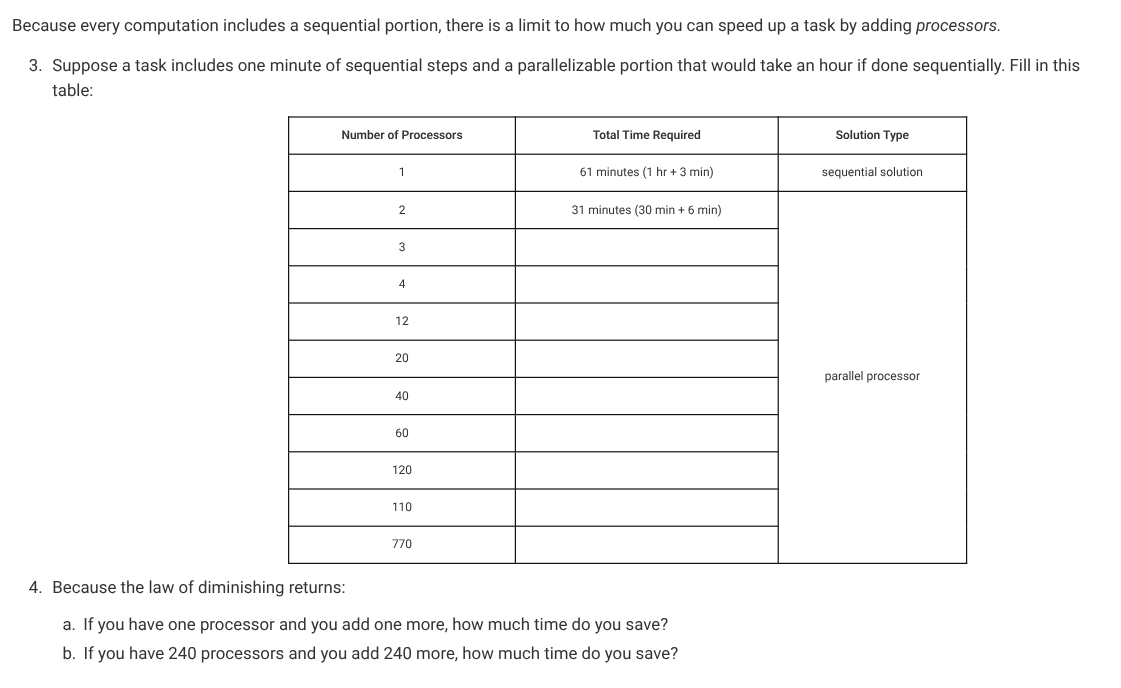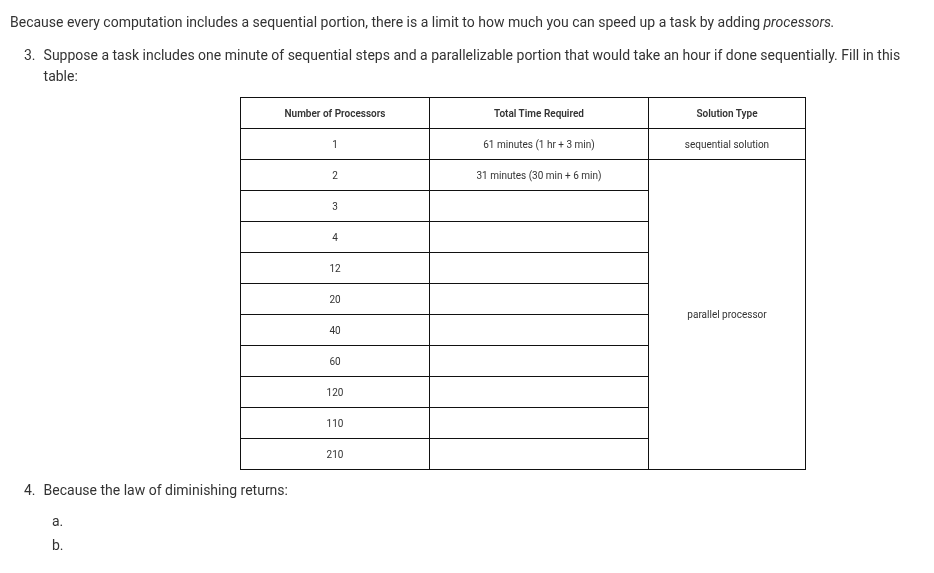--- a/index.html
+++ b/index.html
@@ -110,31 +110,33 @@
     </tr>
     <tr>
       <td>120</td>
       <td></td>
     </tr>
     <tr>
       <td>110</td>
       <td></td>
     </tr>
     <tr>
-      <td>210</td>
+      <td>770</td>
       <td></td>
     </tr>
   </tbody>
 </table>
 
 <div class="numbered q4">
   <div class="marker">4.</div>
   <div class="body">Because the law of diminishing returns:</div>
 </div>
 
 <div class="subitems">
   <div class="row">
     <div class="sm">a.</div>
+    <div>If you have one processor and you add one more, how much time do you save?</div>
   </div>
   <div class="row">
     <div class="sm">b.</div>
+    <div>If you have 240 processors and you add 240 more, how much time do you save?</div>
   </div>
 </div>
 
 </body></html>

